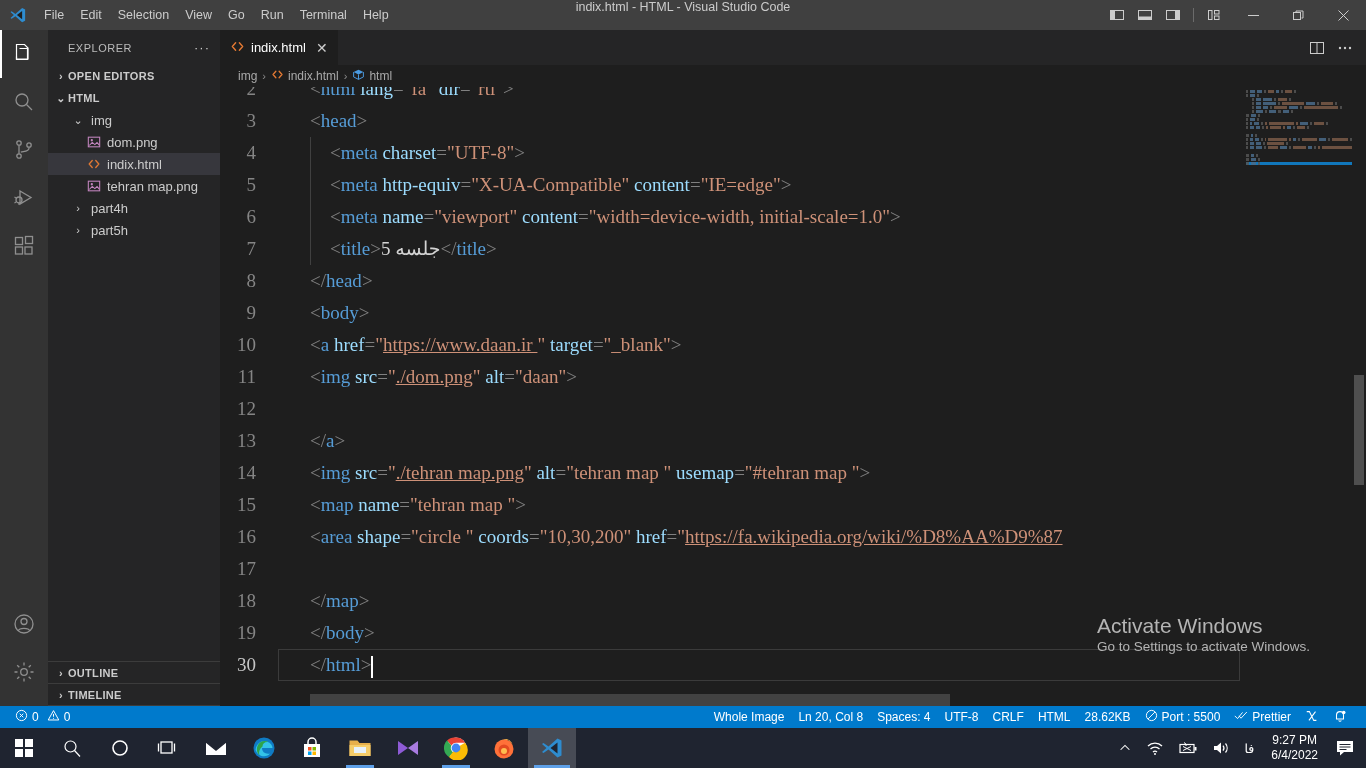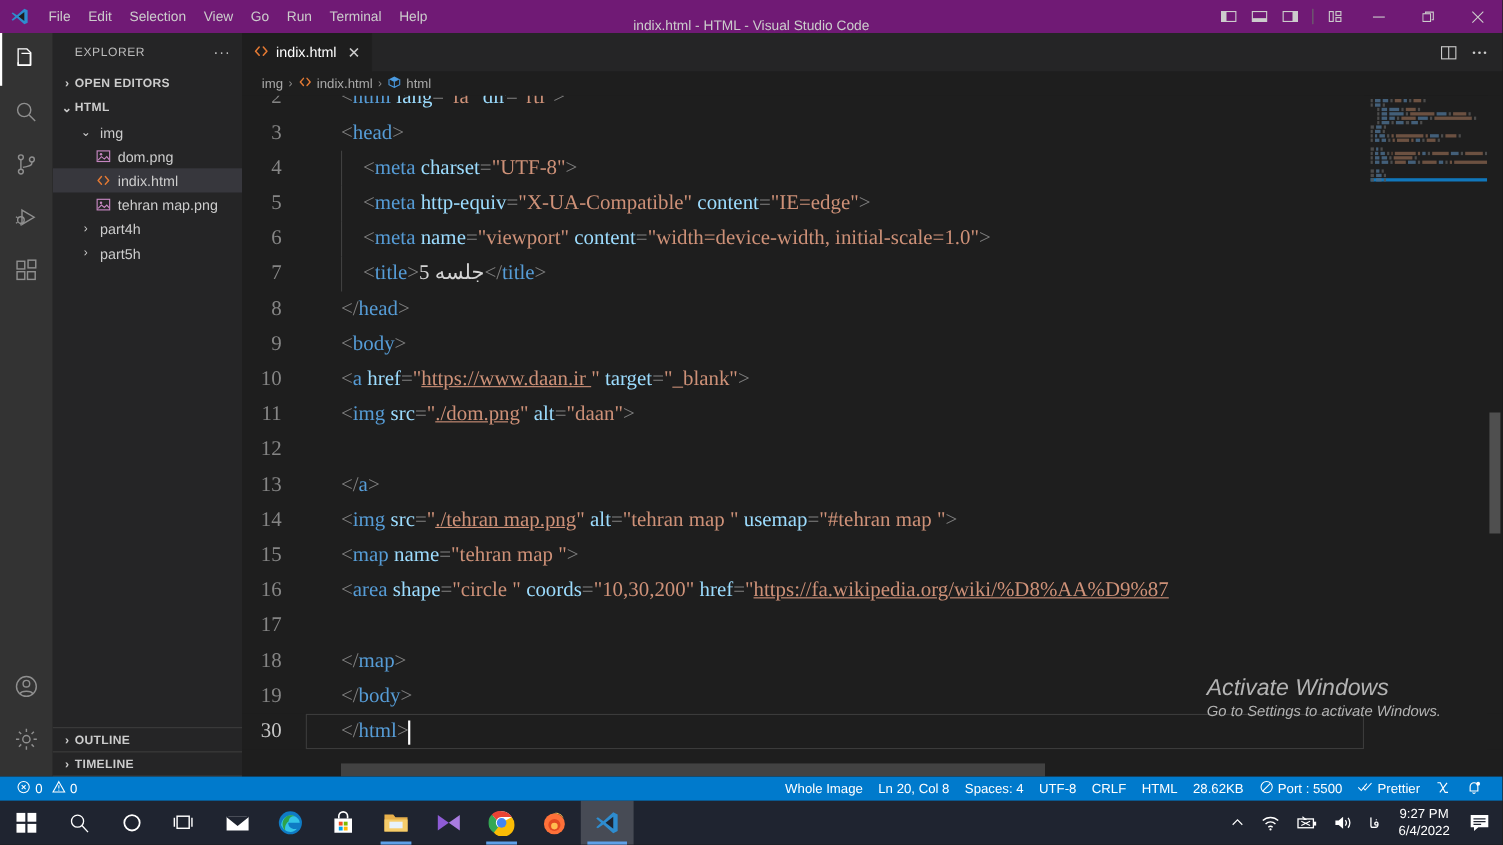--- a/index.html
+++ b/index.html
@@ -7,21 +7,21 @@
   body {
     font-family:"Liberation Sans", sans-serif;
     background:#1e1e1e; color:#ccc;
     -webkit-font-smoothing:antialiased;
   }
   #app { position:relative; width:1366px; height:768px; }
 
   
   .titlebar {
     position:absolute; top:0; left:0; width:1366px; height:30px;
-    background:#701a75; display:flex; align-items:flex-end;
+    background:#404040; display:flex; align-items:flex-start;
   }
   .vscode-logo { width:36px; height:30px; display:flex; align-items:center; justify-content:center; }
   .menu { display:flex; align-items:center; height:30px; }
   .menu-item {
     font-size:12.5px; color:#cccccc; padding:0 8px; height:30px;
     display:flex; align-items:center; cursor:default;
   }
   .title-center {
     position:absolute; left:0; width:1366px; text-align:center;
     font-size:12.5px; color:#cccccc; pointer-events:none;
@@ -137,21 +137,21 @@
   .mm-seg.o { background:#7a5a48; }
   .mm-seg.g { background:#555; }
 
   .vscrollbar { position:absolute; top:0; right:0; width:14px; height:619px; background:transparent; }
   .vscroll-thumb { position:absolute; top:288px; right:2px; width:10px; height:110px; background:#4f4f4f; border-radius:0; }
 
   .hscrollbar { position:absolute; bottom:0; left:90px; height:12px; width:1056px; }
   .hscroll-thumb { position:absolute; left:0; top:0; height:12px; width:640px; background:#424242; }
 
   .watermark {
-    position:absolute; right:56px; bottom:52px; text-align:left; pointer-events:none; z-index:3;font-style:italic;
+    position:absolute; right:56px; bottom:52px; text-align:left; pointer-events:none; z-index:3;
   }
   .wm-title { font-size:21px; color:#b4b4b4; font-weight:400; margin-bottom:1px; }
   .wm-sub { font-size:13.5px; color:#b4b4b4; }
 
   
   .statusbar {
     position:absolute; top:706px; left:0; width:1366px; height:22px;
     background:#007acc; display:flex; align-items:center; color:#ffffff; font-size:12px;
   }
   .sb-left { display:flex; align-items:center; padding-left:8px; gap:4px; }

